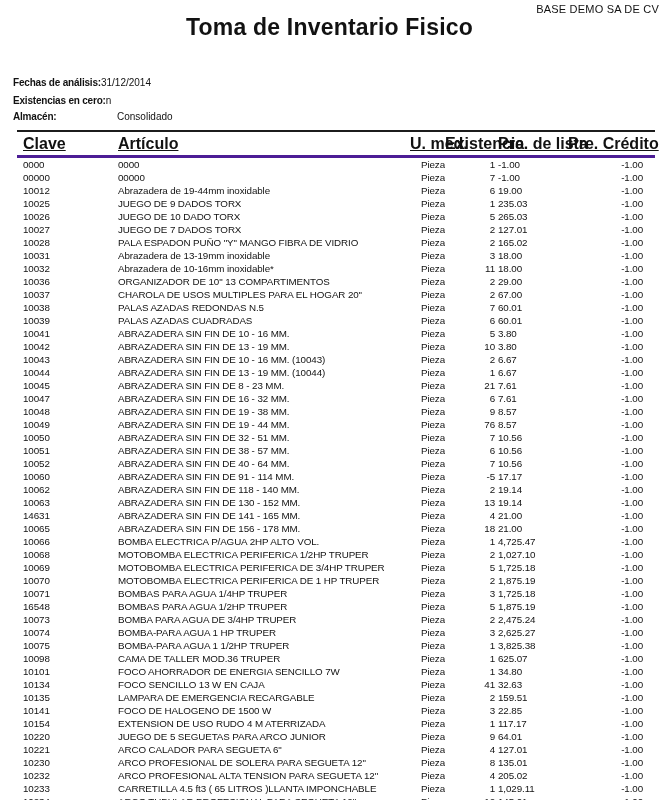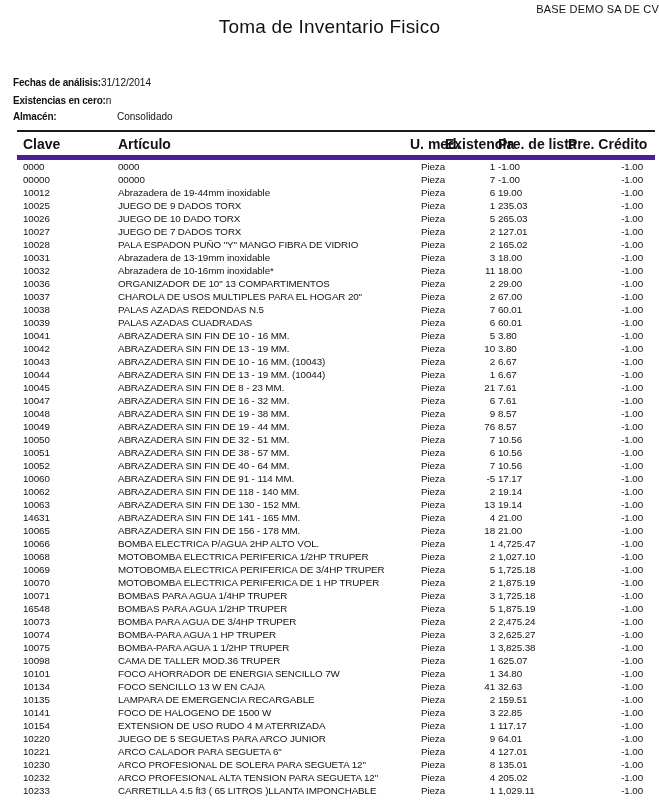--- a/index.html
+++ b/index.html
@@ -12,22 +12,22 @@
   }
   .company {
     text-align:right;
     font-size:11px;
     line-height:13px;
     padding-top:3px;
     letter-spacing:0.2px;
   }
   .title {
     text-align:center;
-    font-size:19px;
-    font-weight:normal;
+    font-size:23px;
+    font-weight:bold;
     line-height:20px;
     margin:1px 0 0 0;
     letter-spacing:0.2px;
   }
   .meta { margin:5px 0 0 13px; }
   .meta-row { line-height:13px; font-size:10px; }
   .meta-row:nth-child(2) { margin-top:5px; }
   .meta-row:nth-child(3) { margin-top:3px; }
   .meta-label {
     font-weight:bold;
@@ -39,27 +39,28 @@
   .meta-row:nth-child(3) .meta-label { min-width:104px; }
 
   table.report-table {
     border-collapse:collapse;
     table-layout:fixed;
     margin:7px 0 0 17px;
     width:638px;
     border-top:2px solid #1c1c1c;
   }
   thead th {
-    border-bottom:5px solid #4c1d95;
-    font-size:14px;
+    border-bottom:3px solid #4c1d95;
+    font-size:16px;
     font-weight:bold;
     height:23px;
     vertical-align:middle;
     padding:0;
     white-space:nowrap;
+    text-decoration:underline;
   }
   tbody td {
     font-size:9.8px;
     height:13px;
     line-height:13px;
     padding:0;
     white-space:nowrap;
     overflow:hidden;
     letter-spacing:-0.1px;
   }

